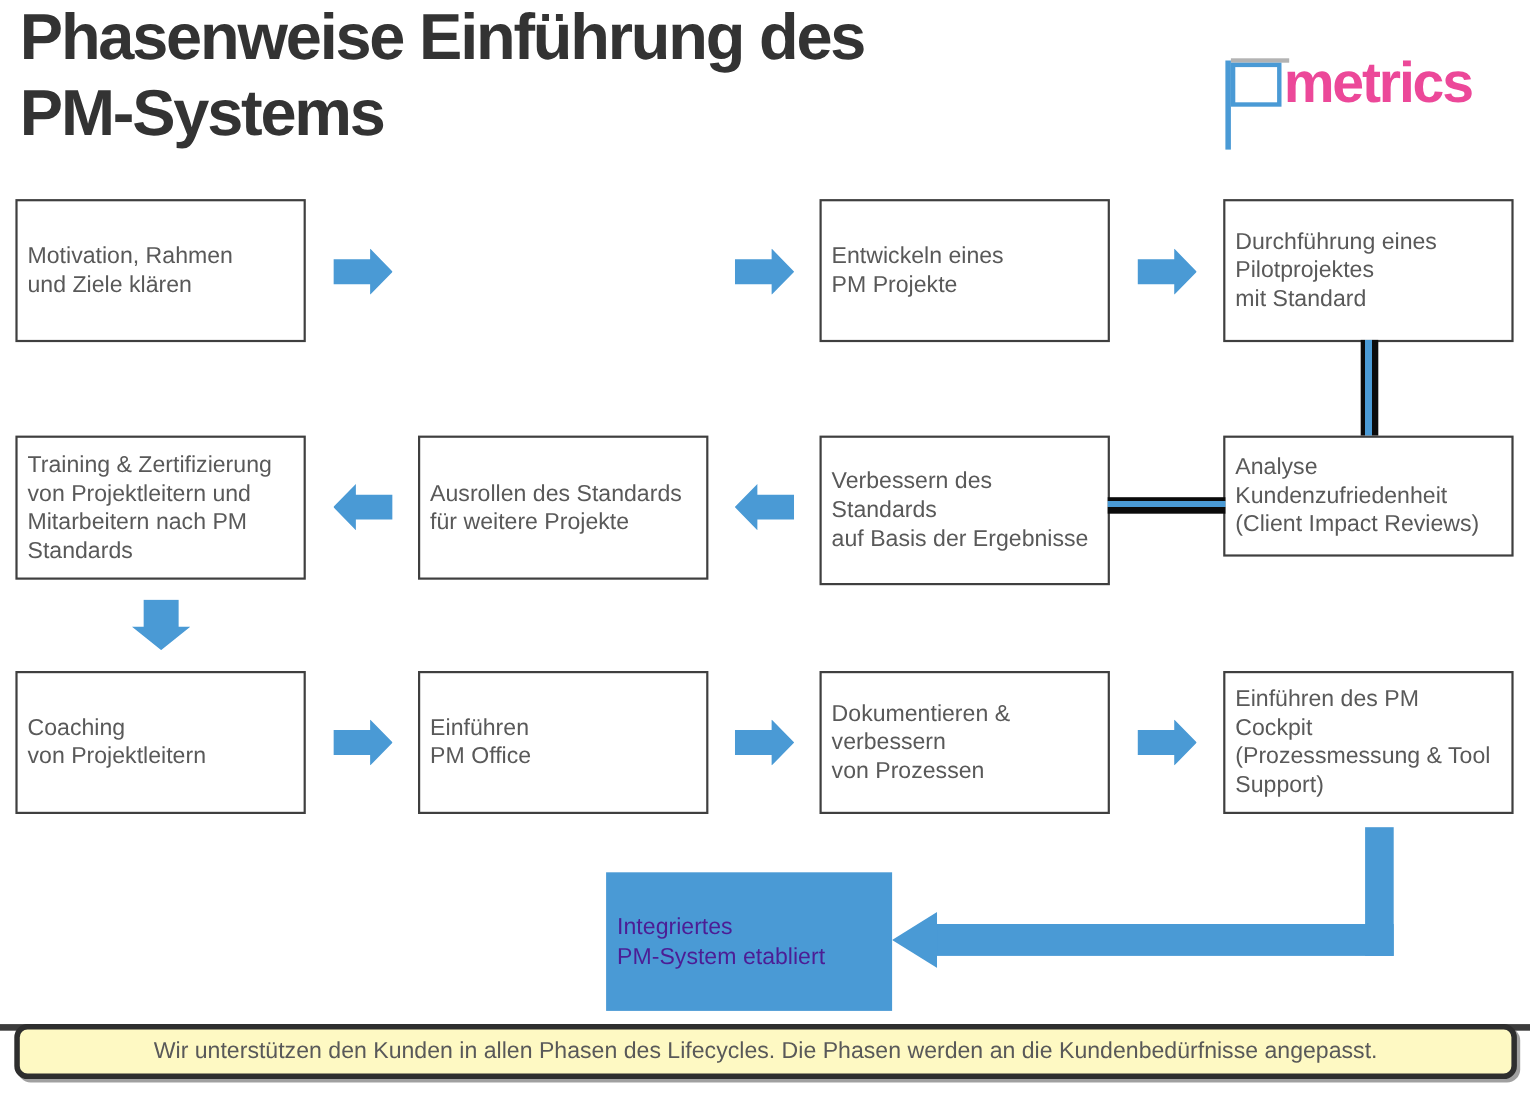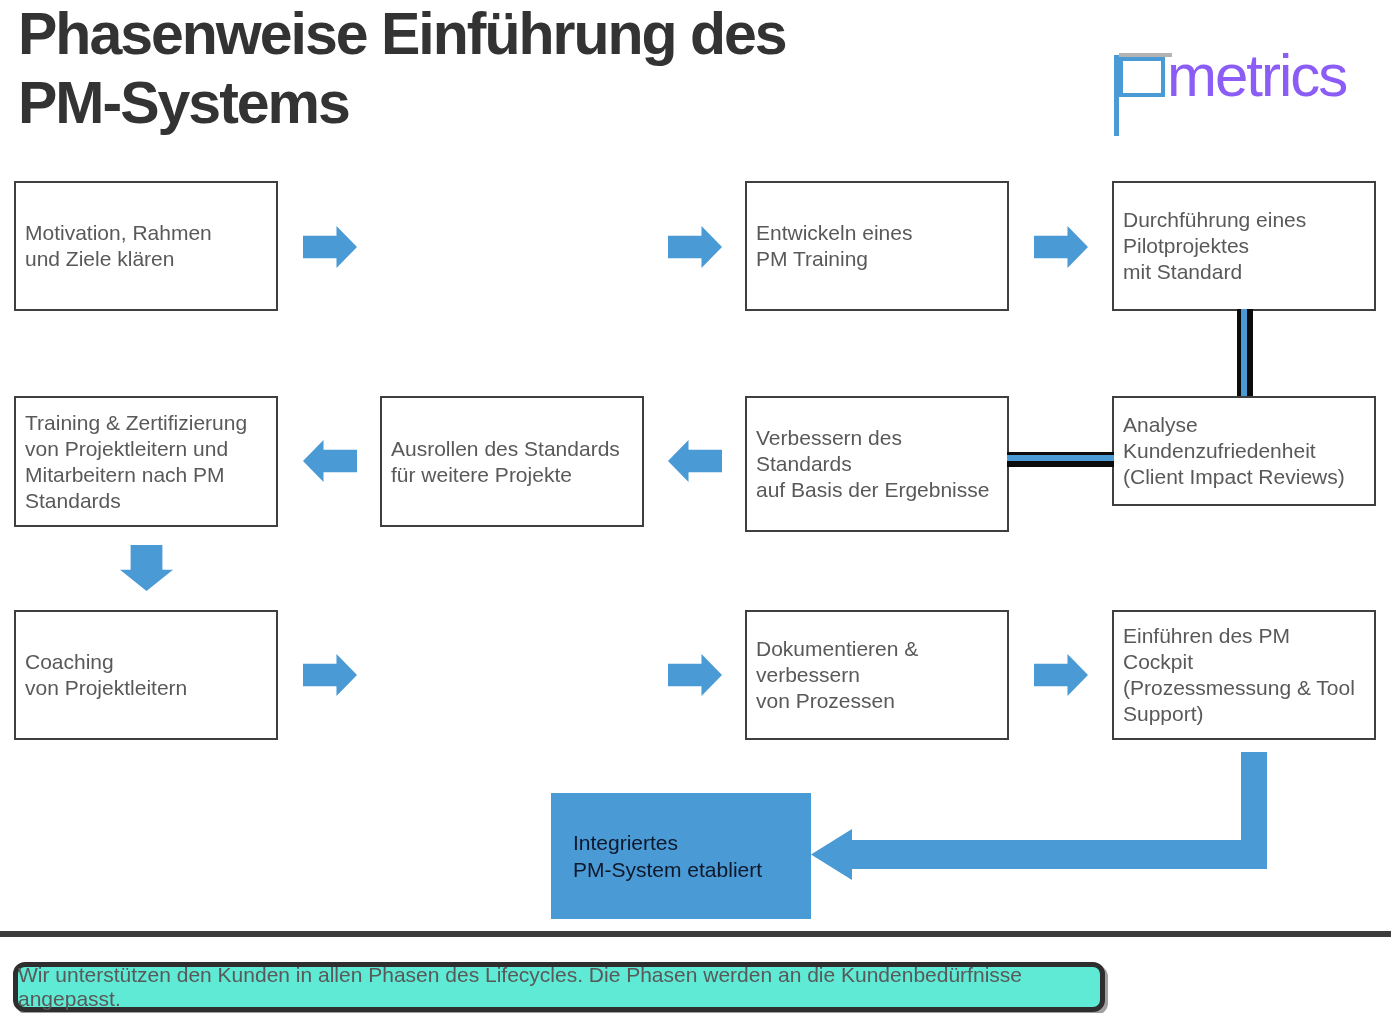--- a/index.html
+++ b/index.html
@@ -12,22 +12,22 @@
     position:absolute;left:18px;top:0px;
     font-size:59px;line-height:69px;font-weight:bold;letter-spacing:-2px;
     color:#333333;white-space:pre-line;
   }
   
   .logo{position:absolute;left:1112px;top:46px;width:272px;height:95px;}
   .logo-vbar{position:absolute;left:2px;top:9px;width:5px;height:81px;background:#4A9AD5;}
   .logo-gray-line{position:absolute;left:7px;top:7px;width:53px;height:4px;background:#B3B3B3;}
   .logo-square{position:absolute;left:7px;top:11px;width:46px;height:40px;
     box-sizing:border-box;border:4px solid #4A9AD5;background:transparent;}
-  .logo-text{position:absolute;left:55px;top:-5px;font-size:60px;line-height:70px;
-    font-weight:400;letter-spacing:-2px;color:#8b5cf6;}
+  .logo-text{position:absolute;left:55px;top:-5px;font-size:52px;line-height:70px;
+    font-weight:700;letter-spacing:-2px;color:#ec4899;}
   
   .pbox{
     position:absolute;width:264px;height:130px;box-sizing:border-box;
     background:#ffffff;border:2px solid #3F3F3F;
     display:flex;align-items:center;
   }
   .pbox-text{
     padding:0 6px 0 9px;font-size:21px;line-height:26px;color:#595959;
     white-space:pre-line;
   }
@@ -47,26 +47,26 @@
   
   .elbow-v{position:absolute;left:1241px;top:752px;width:26px;height:117px;background:#4A9AD5;}
   .elbow-h{position:absolute;left:850px;top:840px;width:417px;height:29px;background:#4A9AD5;}
   .elbow-head{position:absolute;left:811px;top:829px;width:41px;height:51px;background:#4A9AD5;
     clip-path:polygon(100% 0%,100% 100%,0% 50%);}
   
   .final-box{
     position:absolute;left:551px;top:793px;width:260px;height:126px;
     background:#4A9AD5;display:flex;align-items:center;
   }
-  .final-box-text{padding-left:22px;font-size:21px;line-height:27px;color:#0f172a;white-space:pre-line;}
+  .final-box-text{padding-left:10px;font-size:21px;line-height:27px;color:#4c1d95;white-space:pre-line;}
   
   .divider-line{position:absolute;left:0px;top:931px;width:1391px;height:6px;background:#3C3C3C;}
   .footer-banner{
-    position:absolute;left:13px;top:962px;width:1092px;height:50px;box-sizing:border-box;
-    background:#5eead4;border:5px solid #2E2E2E;border-radius:12px;
+    position:absolute;left:13px;top:931px;width:1366px;height:50px;box-sizing:border-box;
+    background:#fef9c3;border:5px solid #2E2E2E;border-radius:12px;
     box-shadow:3px 3px 0 rgba(45,45,45,0.45);
     display:flex;align-items:center;justify-content:center;
   }
   .footer-text{font-size:21px;color:#595959;}
 </style>
 </head>
 <body>
 
 <div id="canvas">
 
@@ -81,21 +81,21 @@
     </div>
     <div class="logo-text">metrics</div>
   </div>
 
   <div class="pbox" style="left:14px;top:181px;">
     <span class="pbox-text">Motivation, Rahmen
 und Ziele klären</span>
   </div>
   <div class="pbox" style="left:745px;top:181px;">
     <span class="pbox-text">Entwickeln eines
-PM Training</span>
+PM Projekte</span>
   </div>
   <div class="pbox" style="left:1112px;top:181px;">
     <span class="pbox-text">Durchführung eines
 Pilotprojektes
 mit Standard</span>
   </div>
 
   <div class="flow-arrow arrow-right" style="left:303px;top:226px;"></div>
   <div class="flow-arrow arrow-right" style="left:668px;top:226px;"></div>
   <div class="flow-arrow arrow-right" style="left:1034px;top:226px;"></div>
@@ -126,20 +126,24 @@
   <div class="hconn"></div>
   <div class="flow-arrow arrow-left" style="left:303px;top:440px;"></div>
   <div class="flow-arrow arrow-left" style="left:668px;top:440px;"></div>
 
   <div class="flow-arrow arrow-down" style="left:120px;top:545px;"></div>
 
   <div class="pbox" style="left:14px;top:610px;">
     <span class="pbox-text">Coaching
 von Projektleitern</span>
   </div>
+  <div class="pbox" style="left:380px;top:610px;">
+    <span class="pbox-text">Einführen
+PM Office</span>
+  </div>
   <div class="pbox" style="left:745px;top:610px;">
     <span class="pbox-text">Dokumentieren &amp;
 verbessern
 von Prozessen</span>
   </div>
   <div class="pbox" style="left:1112px;top:610px;">
     <span class="pbox-text">Einführen des PM
 Cockpit
 (Prozessmessung &amp; Tool
 Support)</span>

